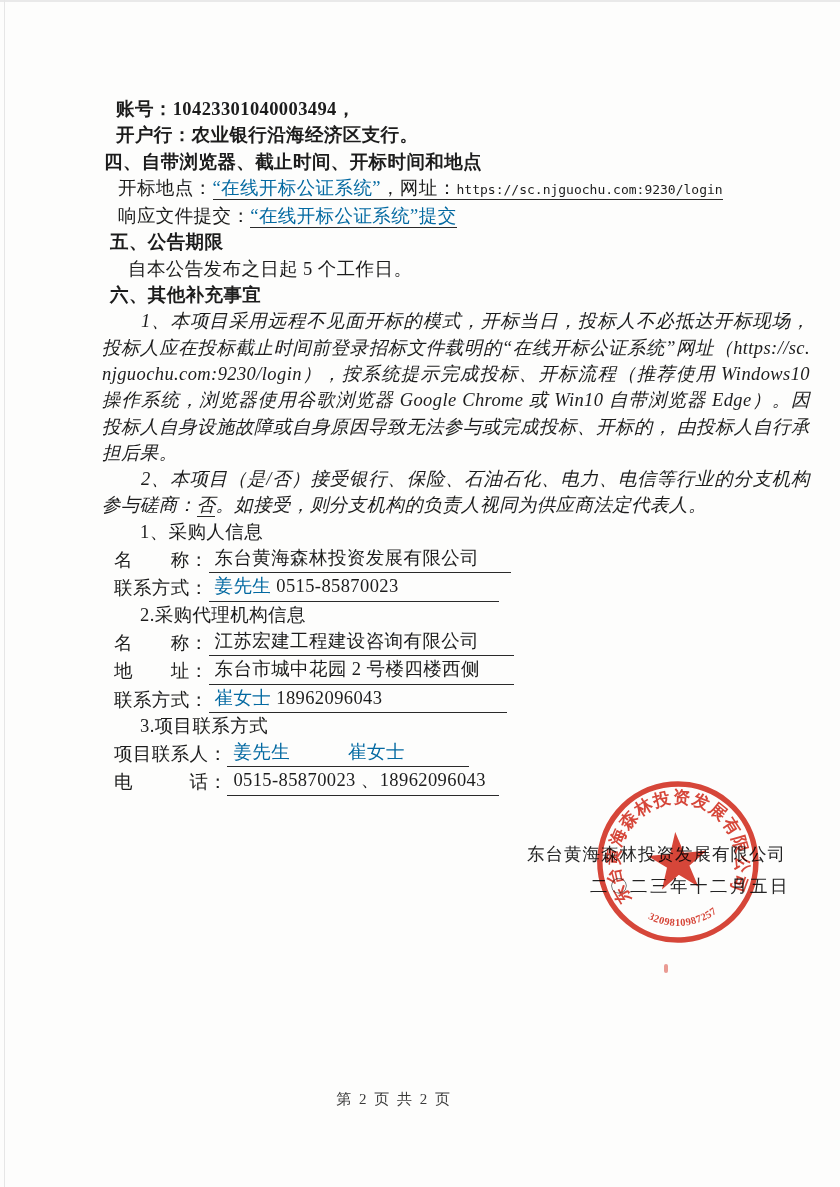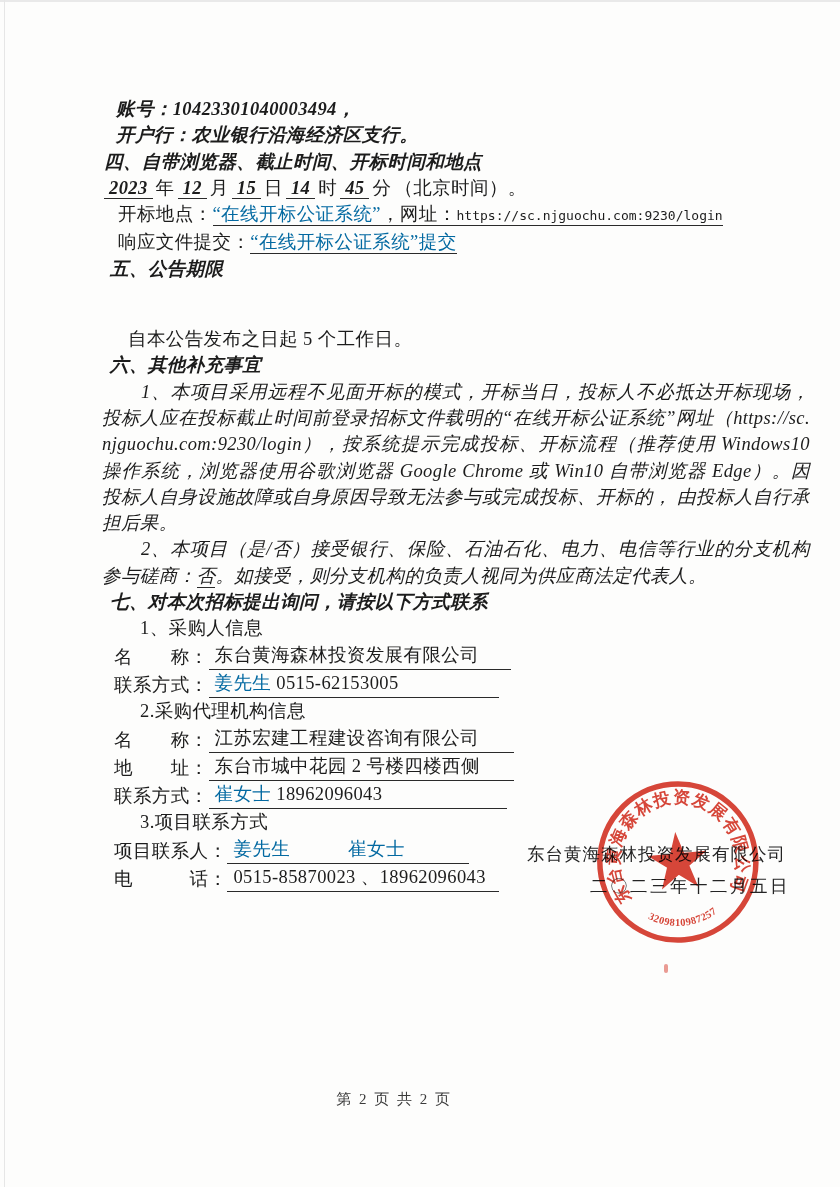--- a/index.html
+++ b/index.html
@@ -11,36 +11,36 @@
     color:#1c1c1c;
   }
   .scan-edge-top { position:absolute; top:0; left:0; width:100%; height:2px; background:#e9e9e9; }
   .scan-edge-left { position:absolute; top:0; left:4px; width:1px; height:100%; background:#e6e6e6; }
 
   .content {
     position:absolute; left:102px; top:96px; width:708px;
     font-size:18.5px; line-height:26.3px; letter-spacing:0.4px;
   }
   .line { white-space:nowrap; }
-  .b { font-weight:bold;font-style:italic; }
+  .b { font-weight:bold; }
   .u { border-bottom:1.6px solid #2a2a2a; padding-bottom:1px; }
   .ub { display:inline-block; border-bottom:1.6px solid #2a2a2a; padding:0 4px 1px 6px; vertical-align:bottom; }
   .numpad { padding:0 5px; }
   .unit { margin:0 3px; }
   .para { text-align:justify; word-break:break-all; text-indent:39px; white-space:normal;font-style:italic; }
   .mono { font-family:"DejaVu Sans Mono","Liberation Mono",monospace; font-size:13px; letter-spacing:0; }
   .hand { color:#0369a1; }
   .gap3 { display:inline-block; width:58px; }
 
   .ml2  { margin-left:2px; }
   .ml8  { margin-left:8px; }
   .ml12 { margin-left:12px; }
   .ml14 { margin-left:14px; }
   .ml16 { margin-left:16px; }
-  .ml26 { margin-left:26px;margin-top:44px; }
+  .ml26 { margin-left:26px; }
   .ml38 { margin-left:38px; }
 
   .w292 { min-width:292px; } .w278 { min-width:278px; } .w280 { min-width:280px; }
   .w295 { min-width:295px; } .w288 { min-width:288px; } .w232 { min-width:232px; }
   .w262 { min-width:262px; }
 
   .sig-company {
     position:absolute; top:842px; right:54px;
     font-size:17.5px; letter-spacing:1px; color:#242424;
   }
@@ -75,43 +75,41 @@
   <div class="scan-edge-left"></div>
 
   <div class="content">
 
     <div class="line b ml14"><span>账号：</span><span>10423301040003494，</span></div>
 
     <div class="line b ml14"><span>开户行：</span><span>农业银行沿海经济区支行。</span></div>
 
     <div class="line b ml2">四、自带浏览器、截止时间、开标时间和地点</div>
 
-    <div class="line ml2"><span class="u b numpad">2023</span><span class="unit">年</span><span class="u b numpad">12</span><span class="unit">月</span><span class="u b numpad">15</span><span class="unit">日</span><span class="u b numpad">14</span><span class="unit">时</span><span class="u b numpad">45</span><span class="unit">分</span><span>（北京时间）。</span></div>
 
     <div class="line ml16"><span>开标地点：</span><span class="u"><span class="hand">“在线开标公证系统”</span><span>，网址：</span><span class="mono">https://sc.njguochu.com:9230/login</span></span></div>
 
     <div class="line ml16"><span>响应文件提交：</span><span class="u hand">“在线开标公证系统”提交</span></div>
 
     <div class="line b ml8">五、公告期限</div>
     <div class="line ml26">自本公告发布之日起 5 个工作日。</div>
 
     <div class="line b ml8">六、其他补充事宜</div>
 
     <div class="para">1、本项目采用远程不见面开标的模式，开标当日，投标人不必抵达开标现场，投标人应在投标截止时间前登录招标文件载明的“在线开标公证系统”网址（https://sc.njguochu.com:9230/login），按系统提示完成投标、开标流程（推荐使用 Windows10 操作系统，浏览器使用谷歌浏览器 Google Chrome 或 Win10 自带浏览器 Edge）。因投标人自身设施故障或自身原因导致无法参与或完成投标、开标的， 由投标人自行承担后果。</div>
 
     <div class="para"><span>2、本项目（是/否）接受银行、保险、石油石化、电力、电信等行业的分支机构参与磋商：</span><span class="u">否</span><span>。如接受，则分支机构的负责人视同为供应商法定代表人。</span></div>
 
-    <div class="line b ml8">七、对本次招标提出询问，请按以下方式联系</div>
 
     <div class="line ml38">1、采购人信息</div>
 
     <div class="line ml12"><span>名　　称：</span><span class="ub w292">东台黄海森林投资发展有限公司</span></div>
 
 
-    <div class="line ml12"><span>联系方式：</span><span class="ub w280"><span class="hand">姜先生</span>&nbsp;<span>0515-62153005</span></span></div>
+    <div class="line ml12"><span>联系方式：</span><span class="ub w280"><span class="hand">姜先生</span>&nbsp;<span>0515-85870023</span></span></div>
 
     <div class="line ml38">2.采购代理机构信息</div>
 
     <div class="line ml12"><span>名　　称：</span><span class="ub w295">江苏宏建工程建设咨询有限公司</span></div>
 
     <div class="line ml12"><span>地　　址：</span><span class="ub w295">东台市城中花园 2 号楼四楼西侧</span></div>
 
     <div class="line ml12"><span>联系方式：</span><span class="ub w288"><span class="hand">崔女士</span>&nbsp;<span>18962096043</span></span></div>
 
     <div class="line ml38">3.项目联系方式</div>

